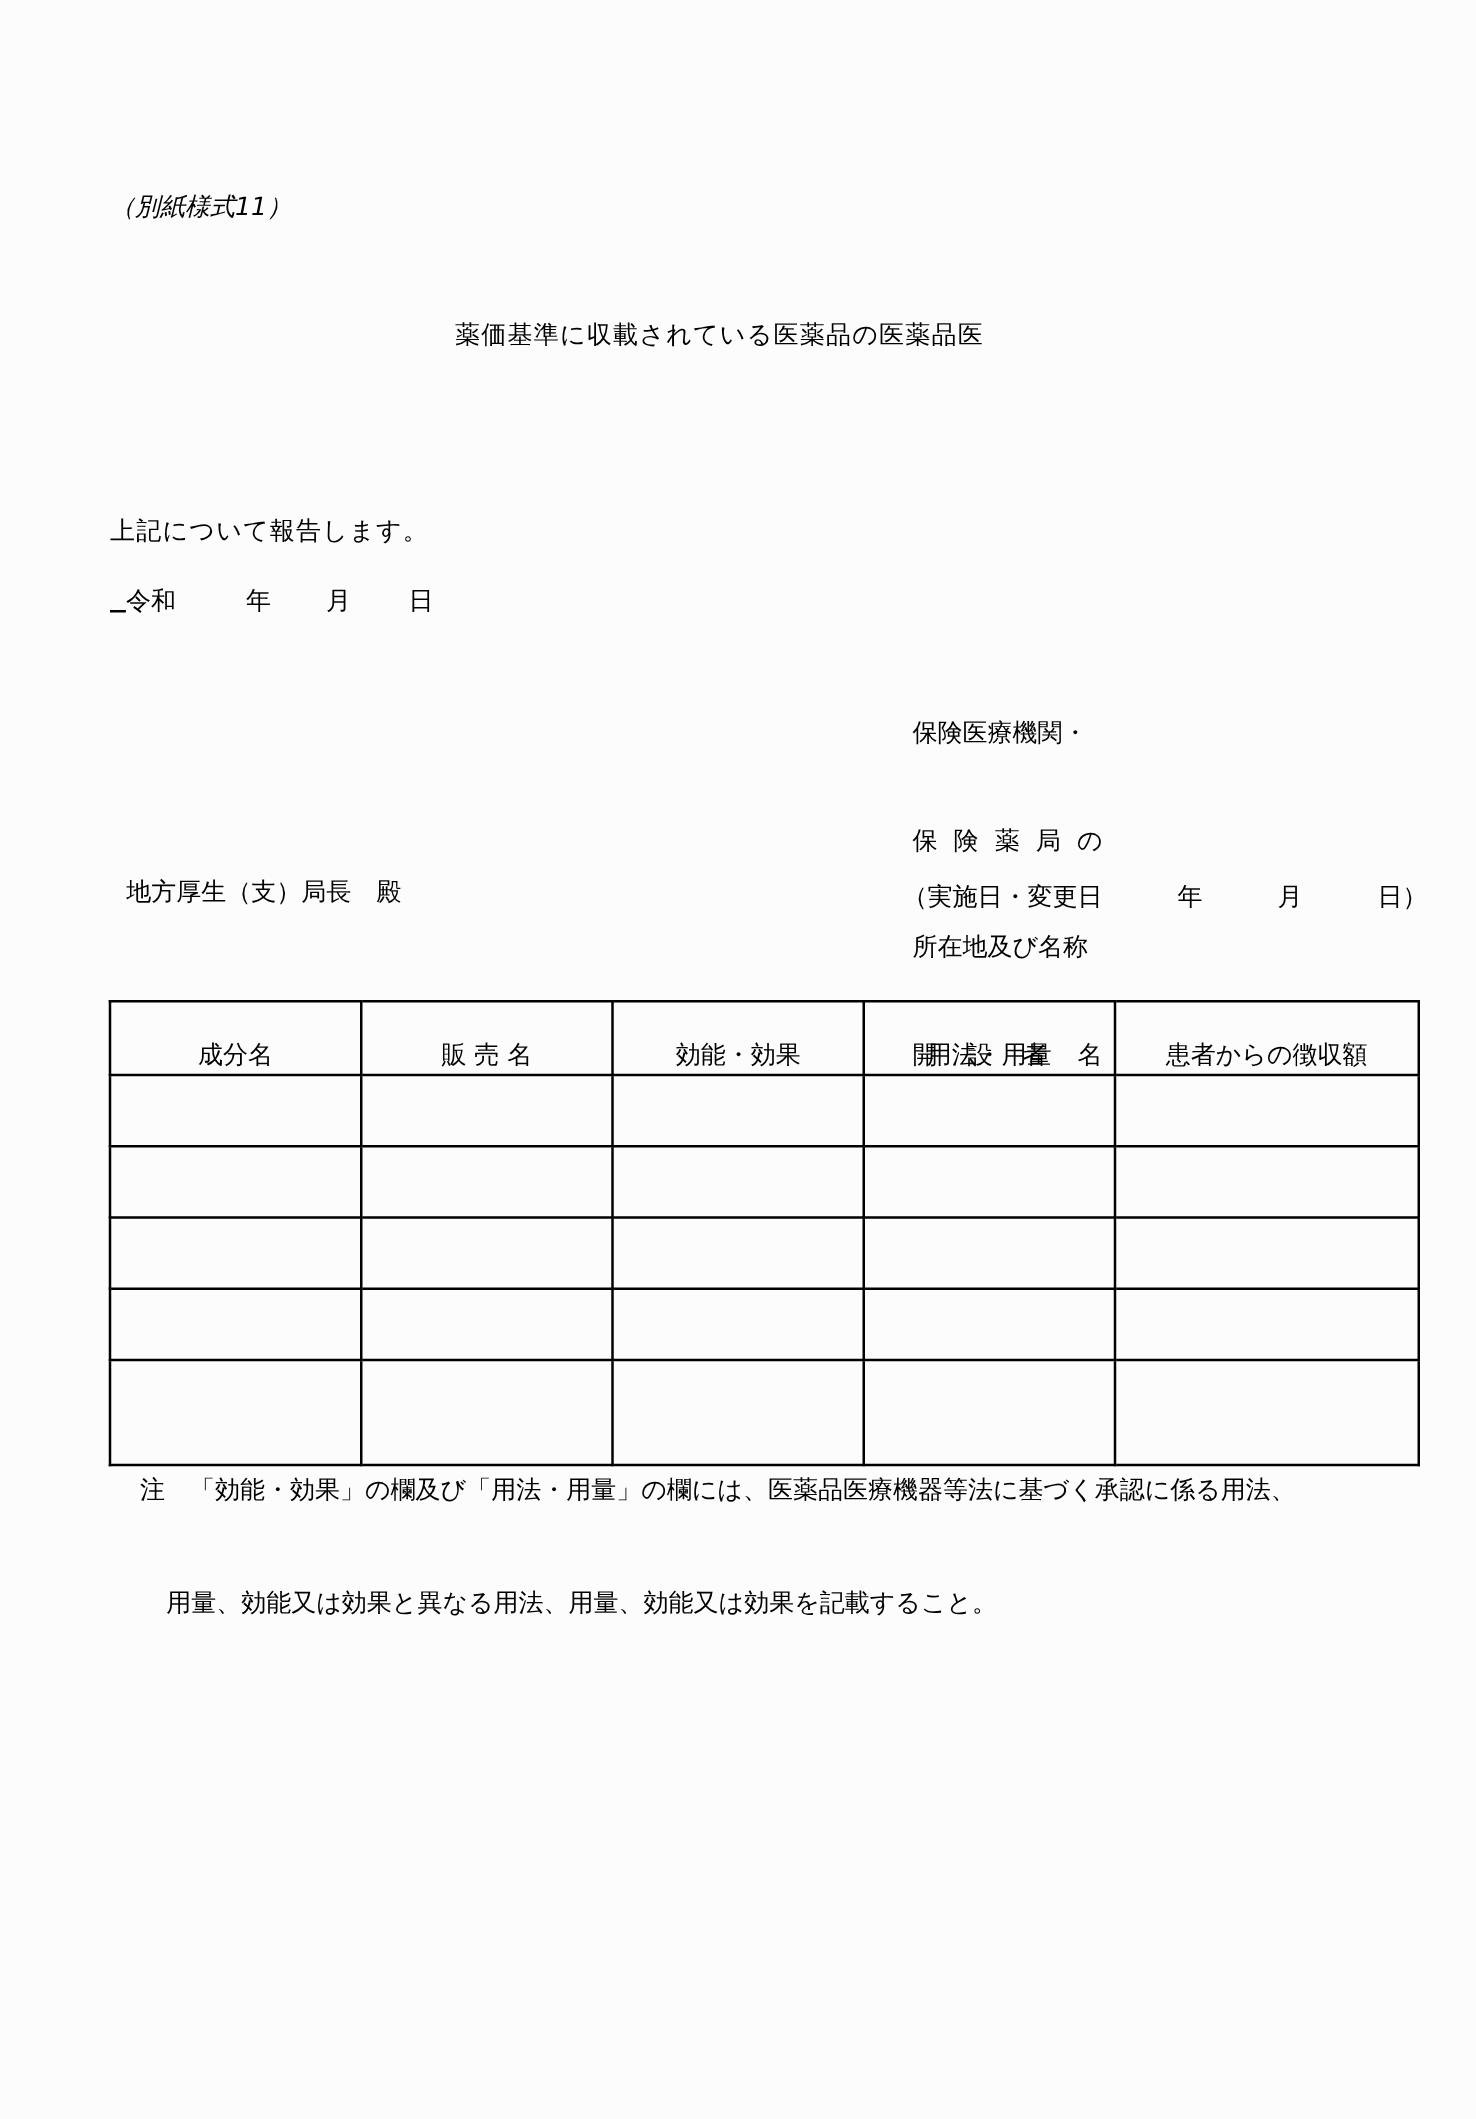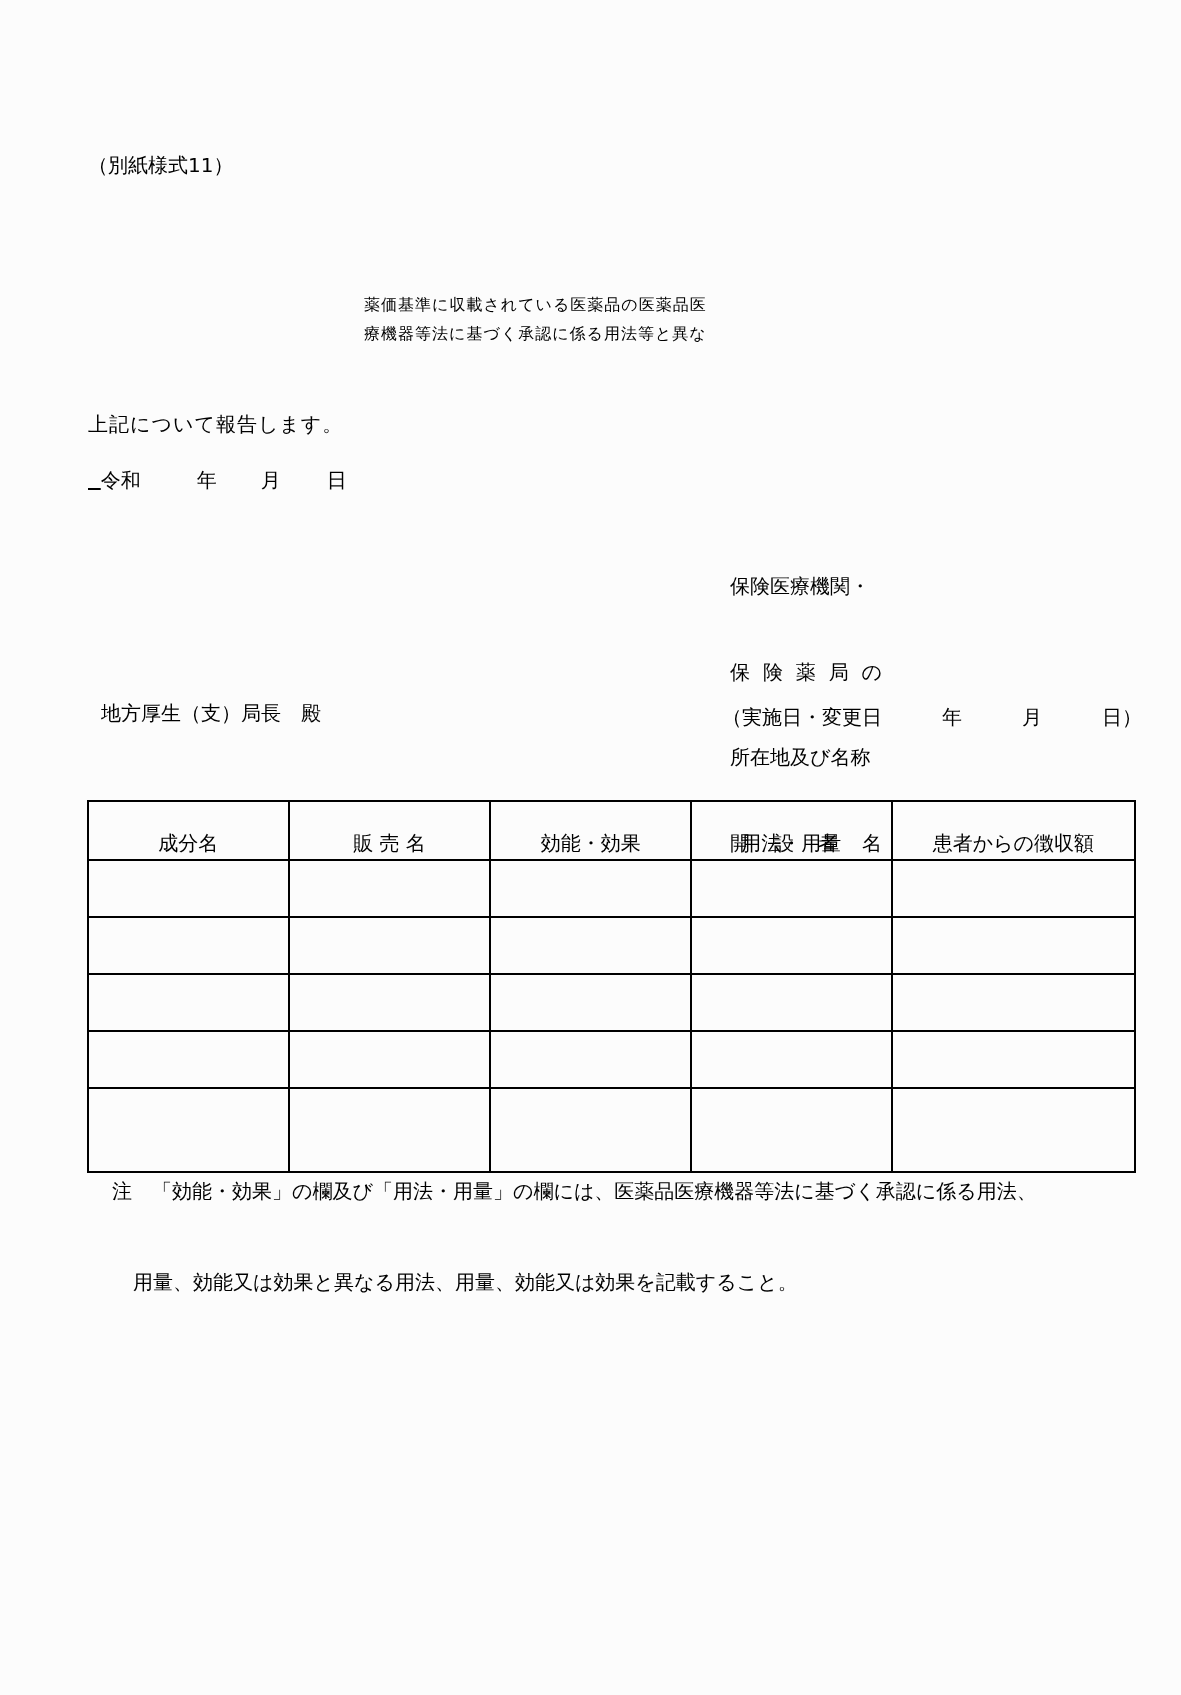--- a/index.html
+++ b/index.html
@@ -5,22 +5,22 @@
   html, body { margin: 0; padding: 0; }
   body {
     width: 1181px; height: 1695px;
     background: #fcfcfc;
     position: relative;
     overflow: hidden;
     font-family: "DejaVu Sans", "Liberation Sans", sans-serif;
     color: #000;
   }
   .abs { position: absolute; white-space: pre; font-size: 20px; line-height: 20px; }
-  .form-id { left: 88px; top: 155px; }
-  .title { left: 364px; top: 253px; font-size: 16px; line-height: 29px; white-space: normal; width: 470px; margin-top: 37px; }
+  .form-id { left: 88px; top: 155px; font-style: italic; }
+  .title { left: 364px; top: 253px; font-size: 20px; line-height: 29px; white-space: normal; width: 470px; }
   .title div { white-space: pre; letter-spacing: 1px; }
   .report-line { left: 88px; top: 414px; letter-spacing: 1px; }
   .date-line { left: 88px; top: 450px; text-decoration: underline; }
   .date-line span { display: inline-block; }
   .sender { left: 730px; top: 515px; line-height: 28.5px; }
   .sender div { width: 152px; display: flex; justify-content: space-between; }
   .sender div.full { justify-content: flex-start; }
   .addressee { left: 88px; top: 703px; margin-left: 13px; }
   .impl-date { left: 722px; top: 707px; }
   table.grid {
@@ -39,21 +39,20 @@
   .note1 { left: 112px; top: 1181px; }
   .note2 { left: 133px; top: 1272px; }
 </style>
 </head>
 <body>
 
 <div class="abs form-id">（別紙様式11）</div>
 
 <div class="abs title">
   <div>薬価基準に収載されている医薬品の医薬品医</div>
-  <div>療機器等法に基づく承認に係る用法等と異な</div>
 </div>
 
 <div class="abs report-line">上記について報告します。</div>
 
 <div class="abs date-line">
   <span style="width:96px">令和</span><span style="width:64px">年</span><span style="width:66px">月</span><span>日</span>
 </div>
 
 <div class="abs sender">
   <div class="full">保険医療機関・</div>

